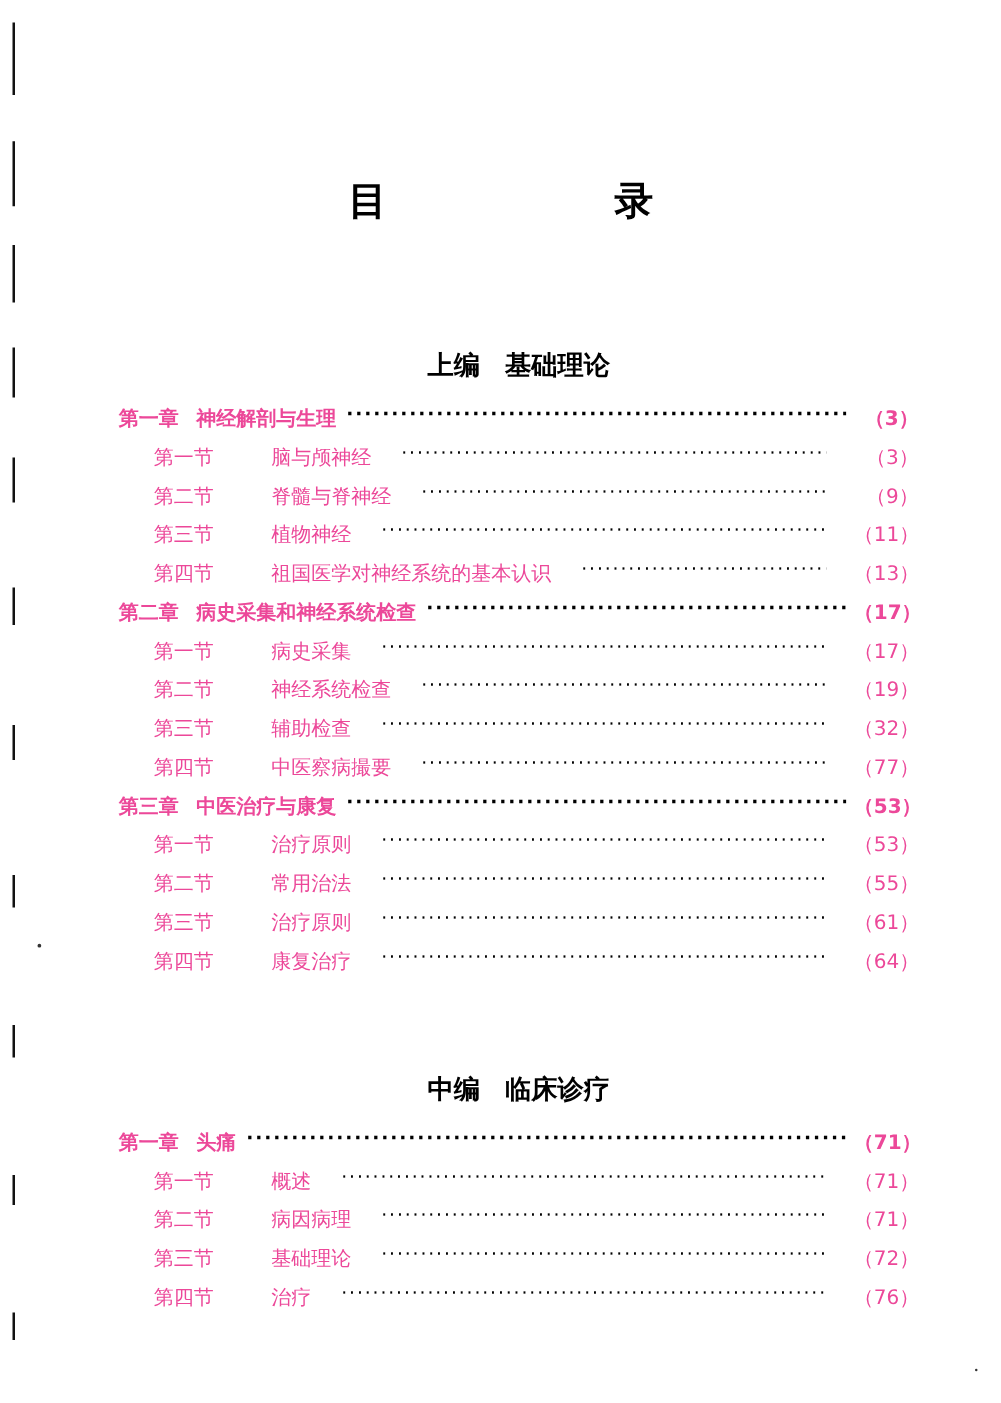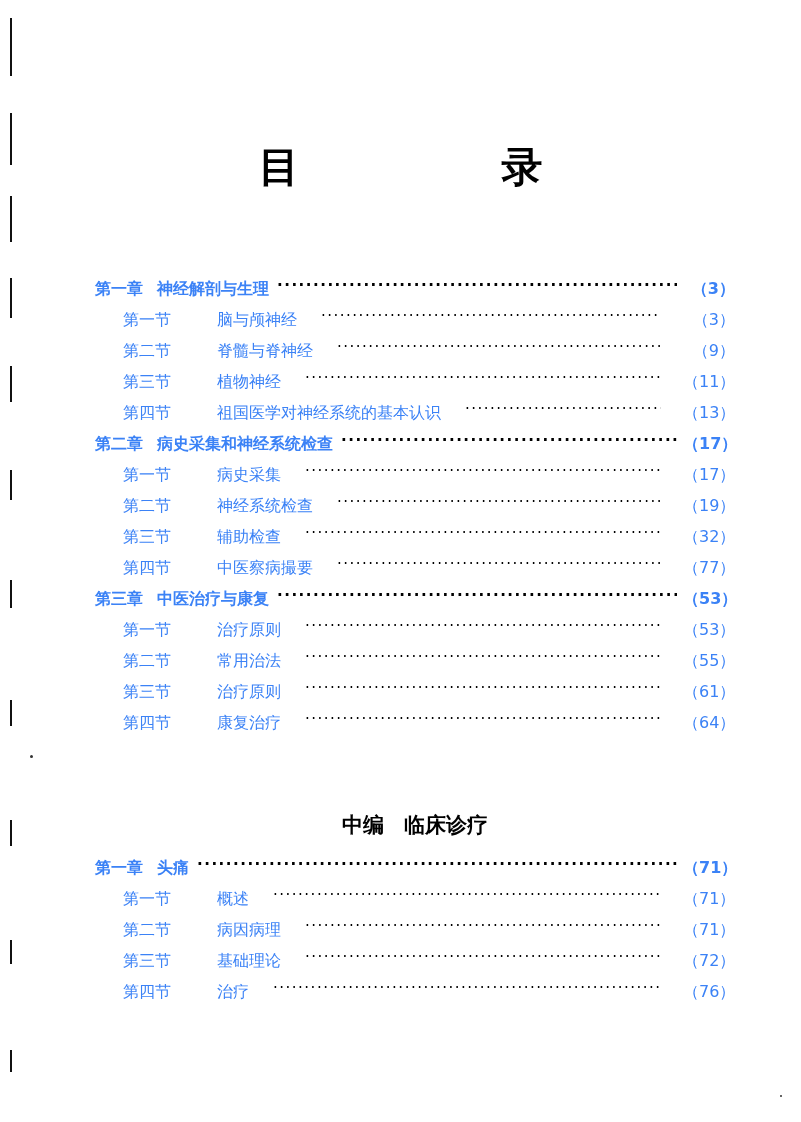--- a/index.html
+++ b/index.html
@@ -49,21 +49,21 @@
   .sp1 { left: 30px; top: 755px; }
   .sp2 { left: 780px; top: 1095px; width: 2px; height: 2px; }
 
   .doc-title {
     position: absolute;
     left: 0;
     right: 0;
     top: 140px;
     text-align: center;
     font-family: "DejaVu Sans", "Liberation Sans", sans-serif;
-    font-size: 41px;
+    font-size: 31px;
     font-weight: bold;
     letter-spacing: 40px;
     text-indent: 40px;
     color: #000;
   }
 
   .toc {
     position: absolute;
     left: 95px;
     top: 278px;
@@ -79,21 +79,21 @@
   }
   .section-head .sh-gap { display: inline-block; width: 20px; }
   .section-head.second {
     margin-top: 80px;
   }
 
   .entry {
     display: flex;
     align-items: baseline;
     font-size: 16px;
-    color: #3b82f6;
+    color: #ec4899;
     line-height: 1.0;
     margin-bottom: 12px;
     white-space: nowrap;
   }
   .entry.chapter {
     padding-left: 0;
     font-weight: bold;
   }
   .entry.section {
     padding-left: 28px;
@@ -154,20 +154,23 @@
       <i class="em10"></i>
       <i class="em11"></i>
     <span class="speck sp1"></span>
   </div>
   <span class="speck sp2"></span>
 
   <div class="doc-title">目　　录</div>
 
   <div class="toc">
 
+    <div class="section-head">
+      <span>上编</span><span class="sh-gap"></span><span>基础理论</span>
+    </div>
 
     <div class="entry chapter">
       <span class="num">第一章</span>
       <span class="gap"></span>
       <span class="label">神经解剖与生理</span>
       <span class="leader"></span>
       <span class="page-no">（3）</span>
     </div>
 
     <div class="entry section">

